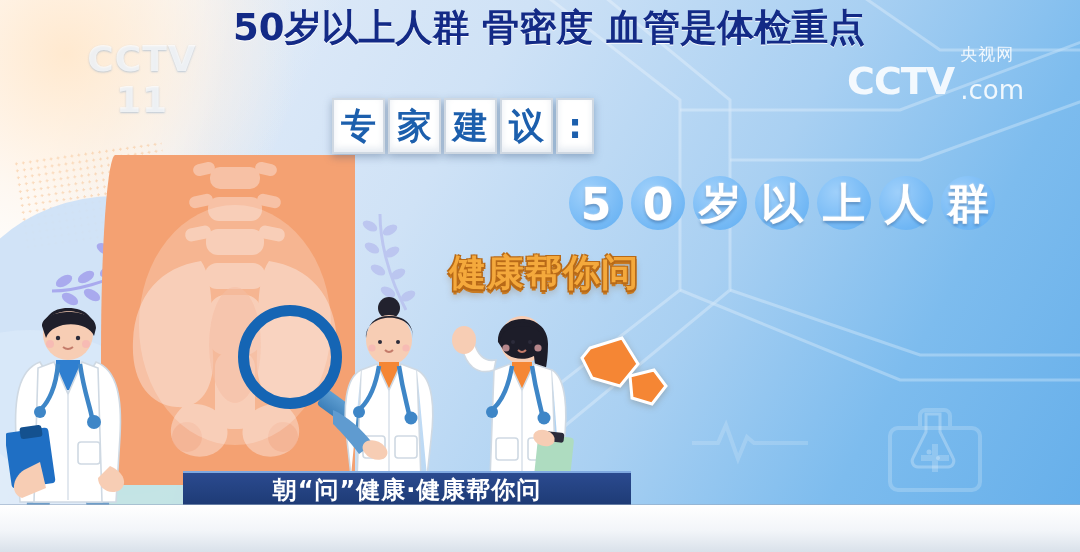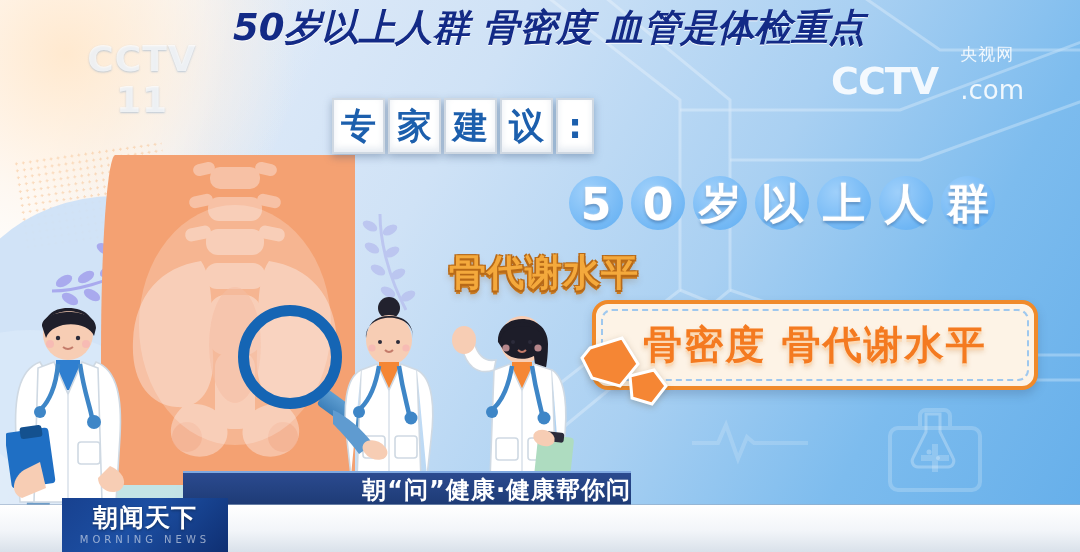--- a/index.html
+++ b/index.html
@@ -94,43 +94,43 @@
   .stars{position:absolute;left:578px;top:328px;width:110px;height:80px;}
   .stars svg{display:block;filter:drop-shadow(0 2px 3px rgba(90,60,20,.25));}
 
   
   .wm-cctv13{position:absolute;left:62px;top:38px;width:160px;text-align:center;
     color:rgba(255,255,255,.72);user-select:none;}
   .wm-cctv13 .big{font-size:36px;font-weight:bold;letter-spacing:1px;
     text-shadow:0 1px 2px rgba(140,170,200,.55);font-family:"DejaVu Sans",sans-serif;}
   .wm-cctv13 .sub{font-size:24px;letter-spacing:10px;margin-top:2px;
     font-family:"DejaVu Sans",sans-serif;text-shadow:0 1px 2px rgba(140,170,200,.5);}
-  .wm-right{position:absolute;right:56px;top:46px;display:flex;align-items:flex-end;gap:22px;
+  .wm-right{position:absolute;right:56px;top:46px;display:flex;align-items:flex-end;gap:6px;
     color:rgba(255,255,255,.88);user-select:none;}
   .wm-right .a{font-size:38px;font-weight:bold;letter-spacing:-1px;font-family:"DejaVu Sans",sans-serif;}
   .wm-right .b{display:flex;flex-direction:column;line-height:1;}
   .wm-right .b .cn{font-size:17px;letter-spacing:1px;font-family:"DejaVu Sans",sans-serif;}
   .wm-right .b .en{font-size:26px;font-family:"DejaVu Sans",sans-serif;margin-top:14px;}
 
   
   .ghost{position:absolute;opacity:.20;}
   .ghost svg{display:block;}
 
   
   .strap{position:absolute;left:183px;top:471px;width:448px;height:34px;
     background:linear-gradient(180deg,#2b4a8f,#1d3a74);
-    border-top:2px solid #7fa8e0;display:flex;align-items:center;justify-content:flex-end;}
+    border-top:2px solid #7fa8e0;display:flex;align-items:center;justify-content:center;}
   .strap span{color:#fff;font-size:24px;font-weight:bold;letter-spacing:1px;
     font-family:"DejaVu Sans","Liberation Sans",sans-serif;}
   .headbar{position:absolute;left:0;bottom:0;width:1080px;height:47px;
     background:linear-gradient(180deg,#ffffff 0%,#f2f5f9 55%,#d9e1ea 100%);
     box-shadow:0 -1px 0 rgba(150,170,195,.6);}
   .headline{position:absolute;left:233px;top:3px;font-size:37px;font-weight:bold;letter-spacing:0px;
     color:#132a86;font-family:"DejaVu Sans","Liberation Sans",sans-serif;white-space:nowrap;
-    text-shadow:0 1px 0 rgba(255,255,255,.9);font-style:italic;}
+    text-shadow:0 1px 0 rgba(255,255,255,.9);}
   .proglogo{position:absolute;left:62px;top:498px;width:166px;height:54px;
     background:linear-gradient(135deg,#18418f 0%,#1c4fa3 45%,#0f2f72 100%);
     display:flex;flex-direction:column;align-items:center;justify-content:center;}
   .proglogo .cn{color:#fff;font-size:25px;font-weight:bold;letter-spacing:1px;line-height:1;
     font-family:"DejaVu Sans","Liberation Sans",sans-serif;
     text-shadow:0 1px 3px rgba(0,0,0,.4);}
   .proglogo .en{color:rgba(255,255,255,.55);font-size:10px;letter-spacing:4px;margin-top:4px;
     font-family:"DejaVu Sans",sans-serif;}
 </style>
 </head>
@@ -376,26 +376,22 @@
         <span>上</span>
       </div>
     <div class="bub">
         <span>人</span>
       </div>
     <div class="bub">
         <span>群</span>
       </div>
   </div>
 
-  <div class="line3">骨代谢水平</div>
-
-  <div class="panel">
-    <div class="dash"></div>
-    <div class="txt">骨密度 骨代谢水平</div>
-  </div>
+  <div class="line3">健康帮你问</div>
+
   <div class="stars">
     <svg width="110" height="80" viewBox="0 0 110 80">
       <path d="M12 20 L44 10 L60 36 L42 58 L14 50 L4 30 Z" fill="#f58634" stroke="#ffffff" stroke-width="3"></path>
       <path d="M52 48 L76 42 L88 58 L74 76 L54 70 Z" fill="#f58634" stroke="#ffffff" stroke-width="3"></path>
     </svg>
   </div>
 
   <div class="wm-cctv13">
     <div class="big">CCTV 11</div>
   </div>
@@ -408,18 +404,14 @@
     </div>
   </div>
 
   <div class="strap">
     <span>朝“问”健康·健康帮你问</span>
   </div>
 
   <div class="headbar"></div>
   <div class="headline">50岁以上人群  骨密度 血管是体检重点</div>
 
-  <div class="proglogo">
-    <div class="cn">朝闻天下</div>
-    <div class="en">MORNING NEWS</div>
-  </div>
 
 </div>
 
 </body></html>

